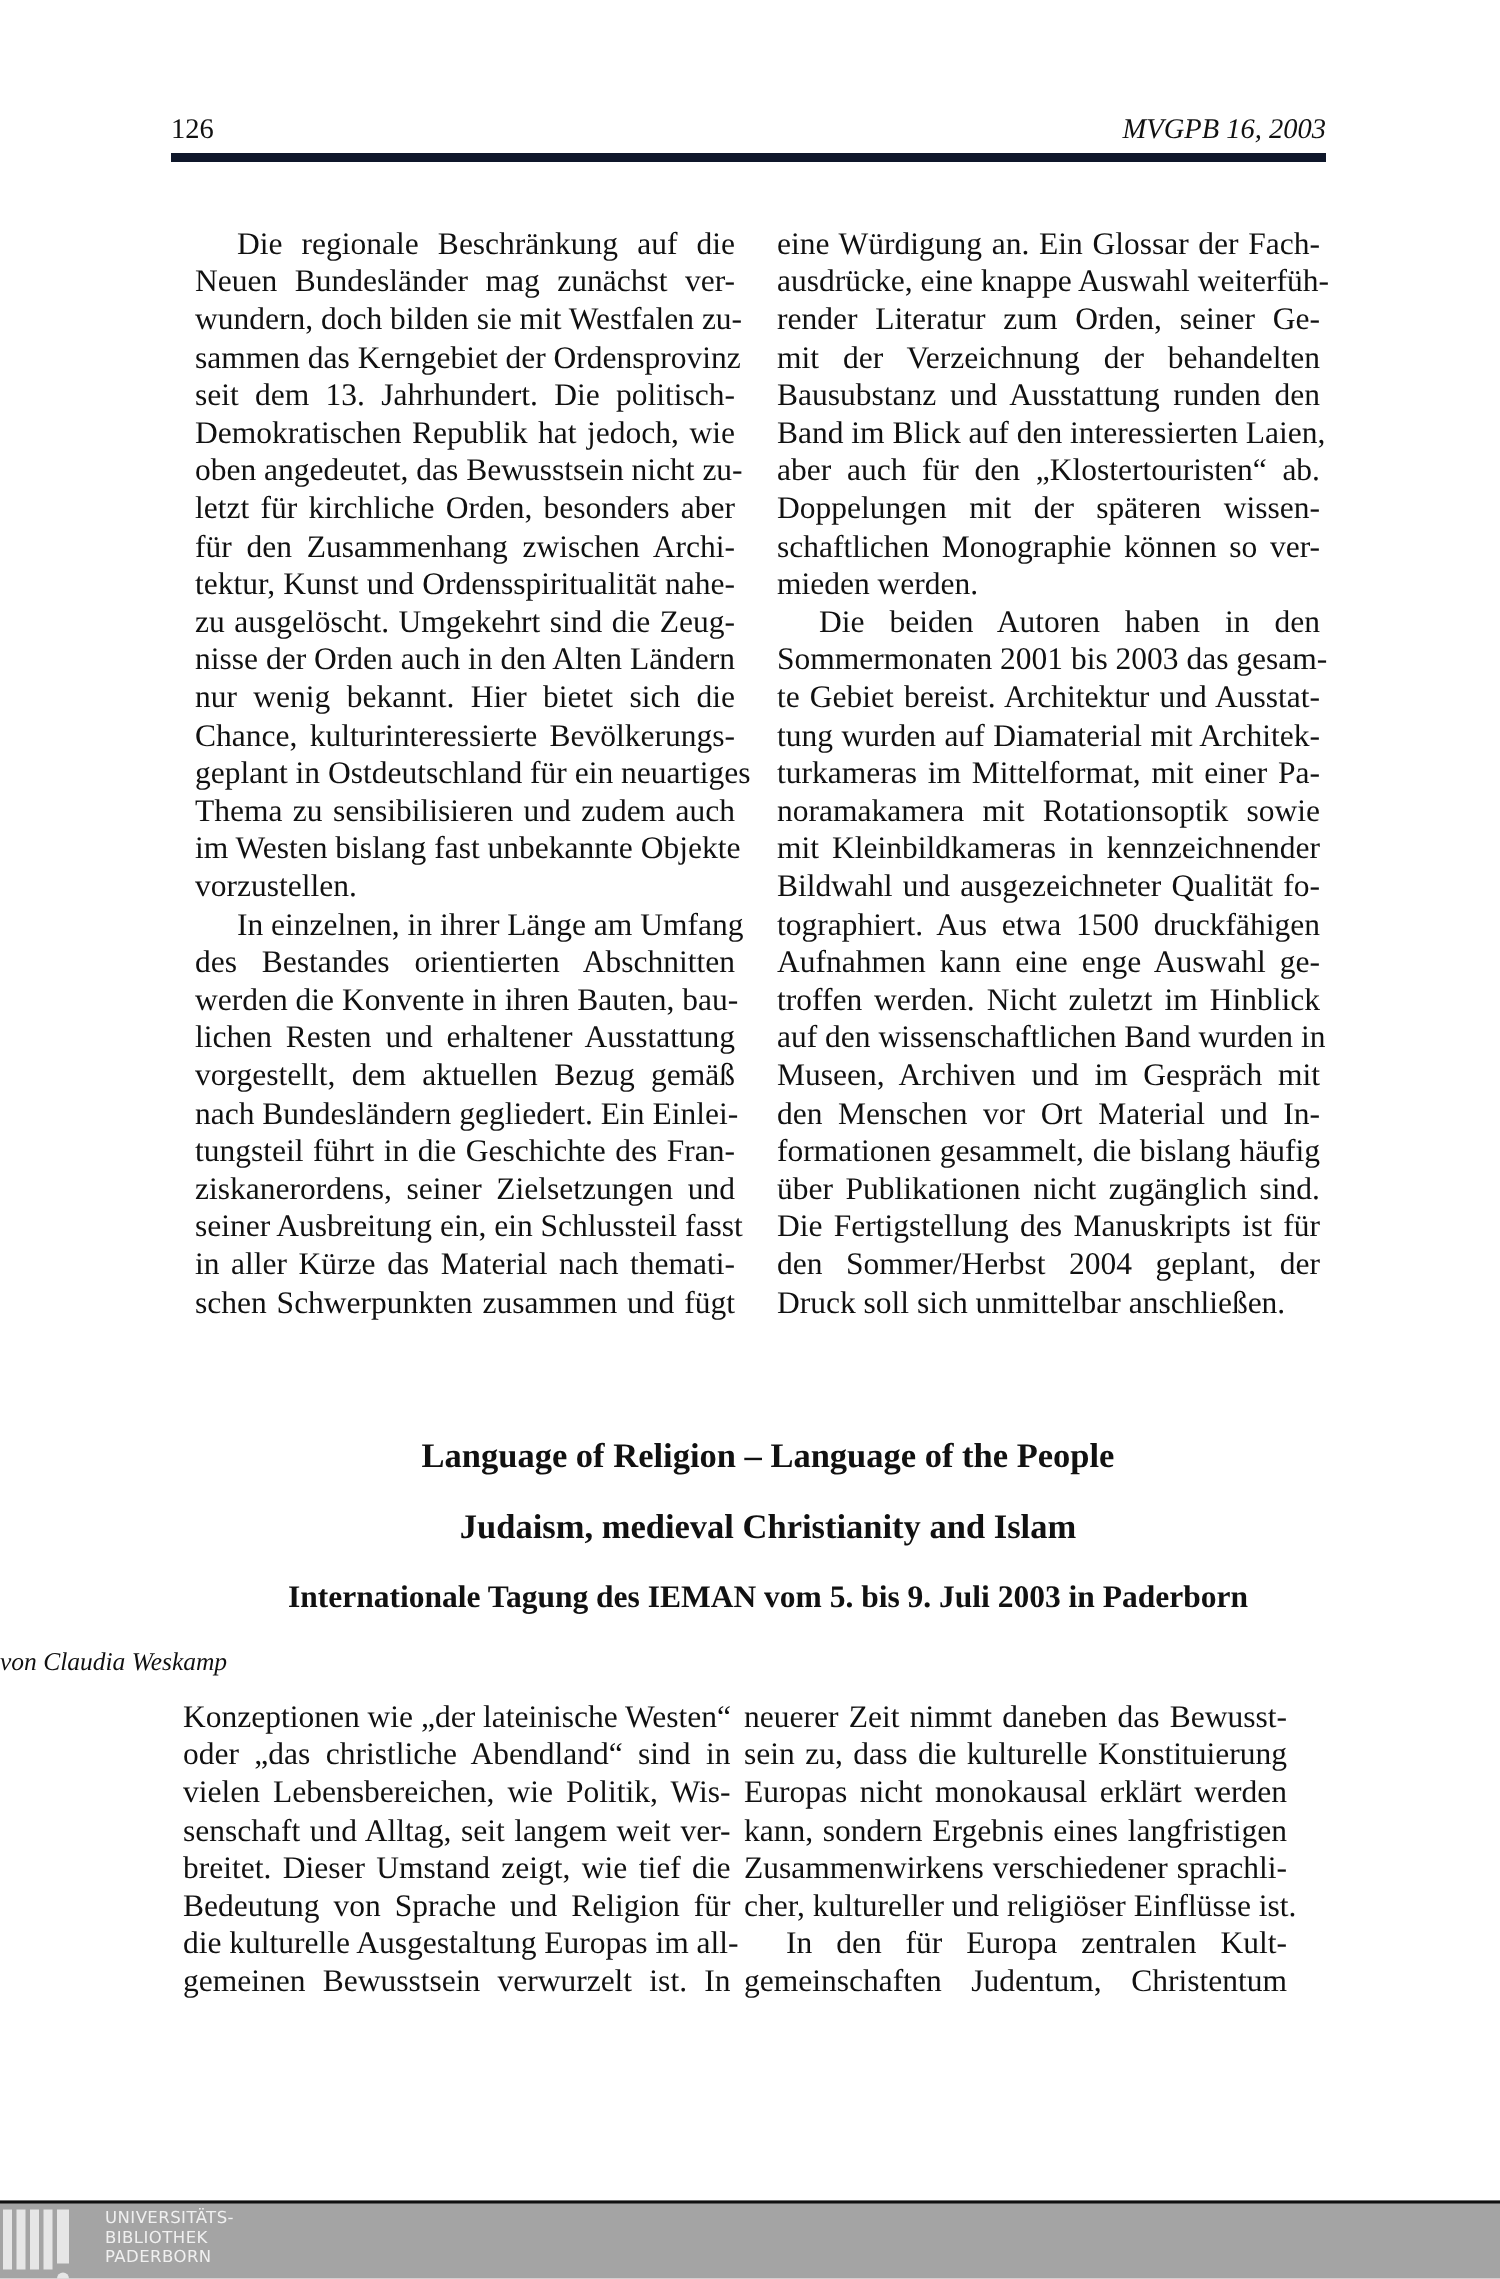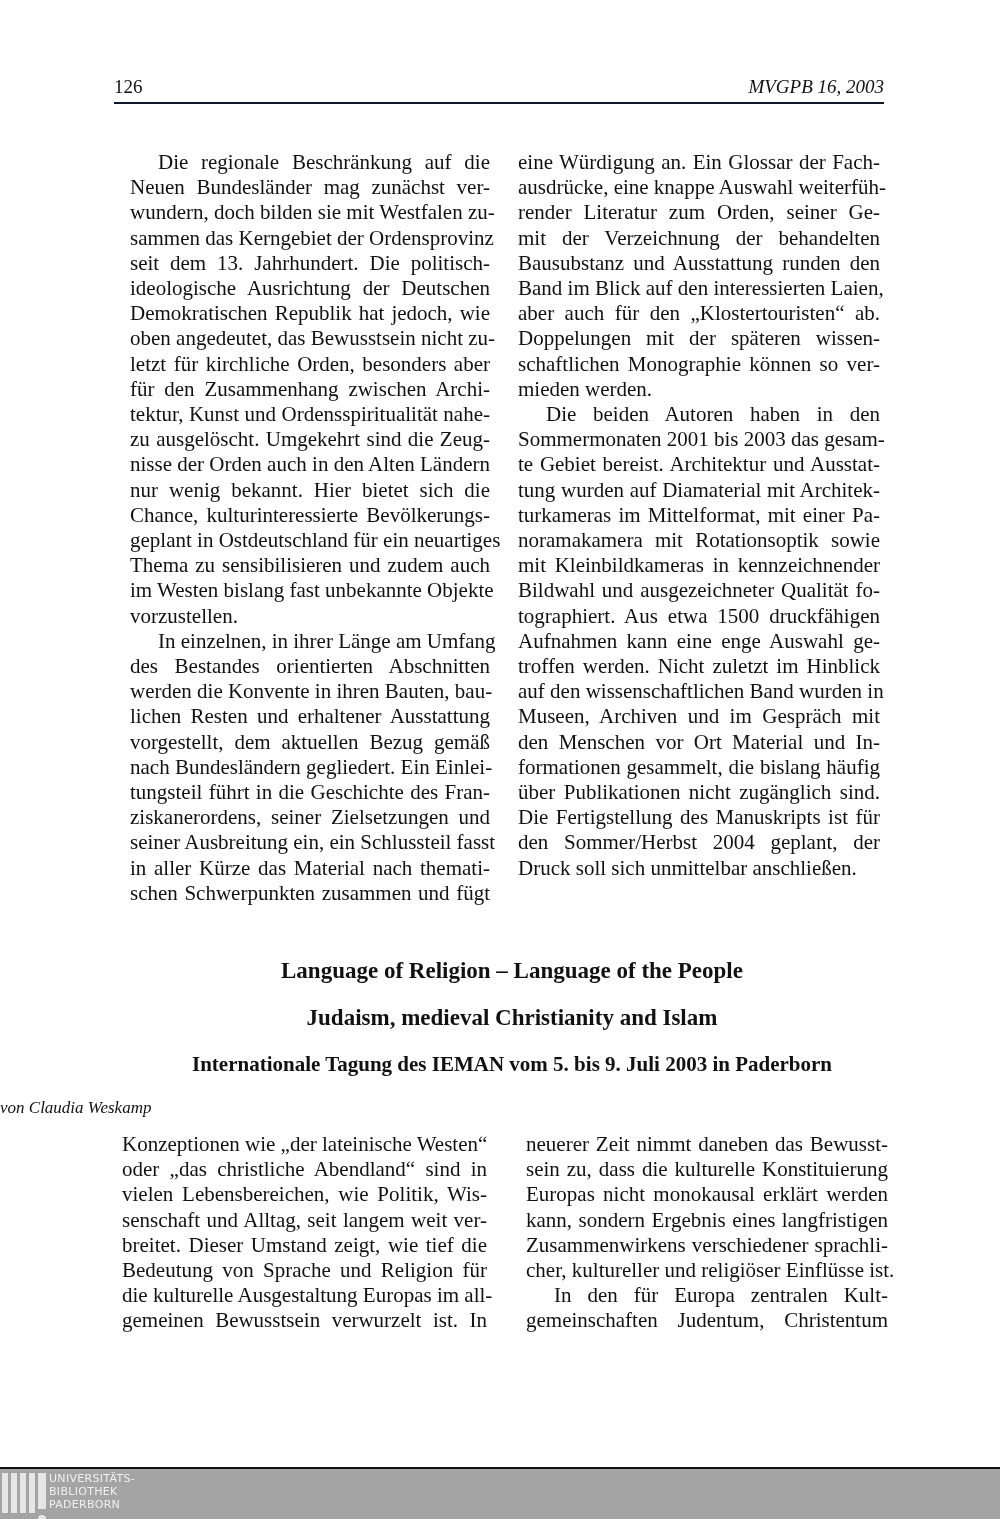--- a/index.html
+++ b/index.html
@@ -1,59 +1,58 @@
 <!DOCTYPE html>
 <html><head>
 <meta charset="utf-8">
 <style>
   html, body { margin: 0; padding: 0; background: #ffffff; }
   body { width: 1000px; height: 1519px; position: relative; overflow: hidden;
          font-family: "Liberation Serif", "DejaVu Serif", serif; color: #111; }
   .header { position: absolute; left: 114px; top: 72px; width: 770px; height: 30px;
-            border-bottom: 2px solid #0f172a; text-align: center; }
+            border-bottom: 6px solid #0f172a; text-align: center; }
   .page-num { position: absolute; left: 0; top: 4px; font-size: 19px; }
   .journal { position: absolute; right: 0; top: 4px; font-size: 19px; font-style: italic; }
   .col { position: absolute; font-size: 21px; line-height: 25.2px; text-align: justify; hyphens: none; }
   .col p { margin: 0; }
   .col .line { display: block; text-align: justify; text-align-last: justify; white-space: nowrap; }
   .col .line.last { text-align-last: left; }
   .c1 { left: 130px; top: 150px; width: 360px; }
   .c2 { left: 518px; top: 150px; width: 362px; }
   .c3 { left: 122px; top: 1132px; width: 365px; }
-  .c4 { left: 526px; top: 1132px; width: 362px; }
+  .c4 { left: 496px; top: 1132px; width: 362px; }
   .title { position: absolute; left: 0; width: 1000px; text-align: center; font-weight: bold; }
   .t1 { top: 958px; font-size: 23px; left: 12px; }
   .t2 { top: 1005px; font-size: 23px; left: 12px; }
   .t3 { top: 1052px; font-size: 21px; left: 12px; }
   .byline { position: absolute; top: 1098px; left: 0; width: 1000px; text-align: left;
             font-style: italic; font-size: 17px; }
   .footer { position: absolute; left: 0; top: 1467px; width: 1000px; height: 52px;
             background: #a4a4a4; border-top: 2px solid #111; }
   .ub-bars { position: absolute; left: 0; top: 4px; height: 44px; }
   .ub-bar { position: absolute; top: 0; width: 6px; height: 40px; background: #e6e6e6; }
   .ub-dot { position: absolute; left: 38px; top: 42px; width: 8px; height: 8px; border-radius: 50%; background: #e6e6e6; }
-  .ub-text { position: absolute; left: 49px; top: 3px; font-family: "DejaVu Sans", sans-serif;
+  .ub-text { position: absolute; left: 70px; top: 3px; font-family: "DejaVu Sans", sans-serif;
              font-size: 11px; line-height: 13px; color: #f0f0f0; letter-spacing: 0.3px; }
 </style>
 </head>
 <body>
 
 <div class="header">
   <span class="page-num">126</span>
   <span class="journal">MVGPB 16, 2003</span>
 </div>
 
 <div class="col c1">
     <p>
       <span class="line" style="text-indent: 28px;">Die regionale Beschränkung auf die</span>
       <span class="line">Neuen Bundesländer mag zunächst ver-</span>
       <span class="line">wundern, doch bilden sie mit Westfalen zu-</span>
       <span class="line">sammen das Kerngebiet der Ordensprovinz</span>
       <span class="line">seit dem 13. Jahrhundert. Die politisch-</span>
-      <span class="line">ideologische Ausrichtung der Deutschen</span>
       <span class="line">Demokratischen Republik hat jedoch, wie</span>
       <span class="line">oben angedeutet, das Bewusstsein nicht zu-</span>
       <span class="line">letzt für kirchliche Orden, besonders aber</span>
       <span class="line">für den Zusammenhang zwischen Archi-</span>
       <span class="line">tektur, Kunst und Ordensspiritualität nahe-</span>
       <span class="line">zu ausgelöscht. Umgekehrt sind die Zeug-</span>
       <span class="line">nisse der Orden auch in den Alten Ländern</span>
       <span class="line">nur wenig bekannt. Hier bietet sich die</span>
       <span class="line">Chance, kulturinteressierte Bevölkerungs-</span>
       <span class="line">geplant in Ostdeutschland für ein neuartiges</span>

